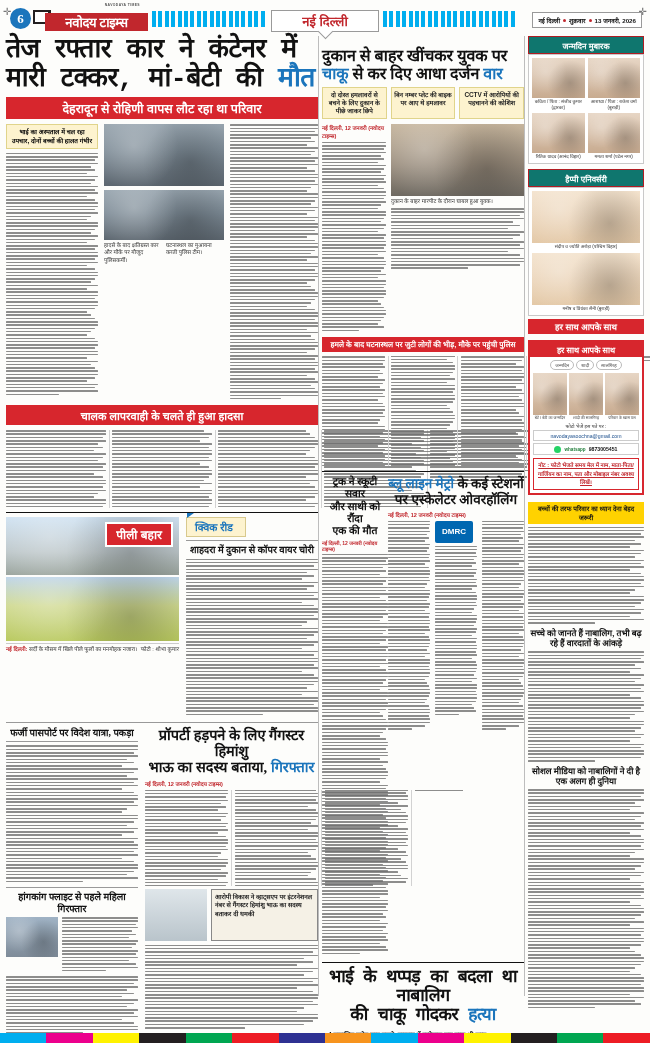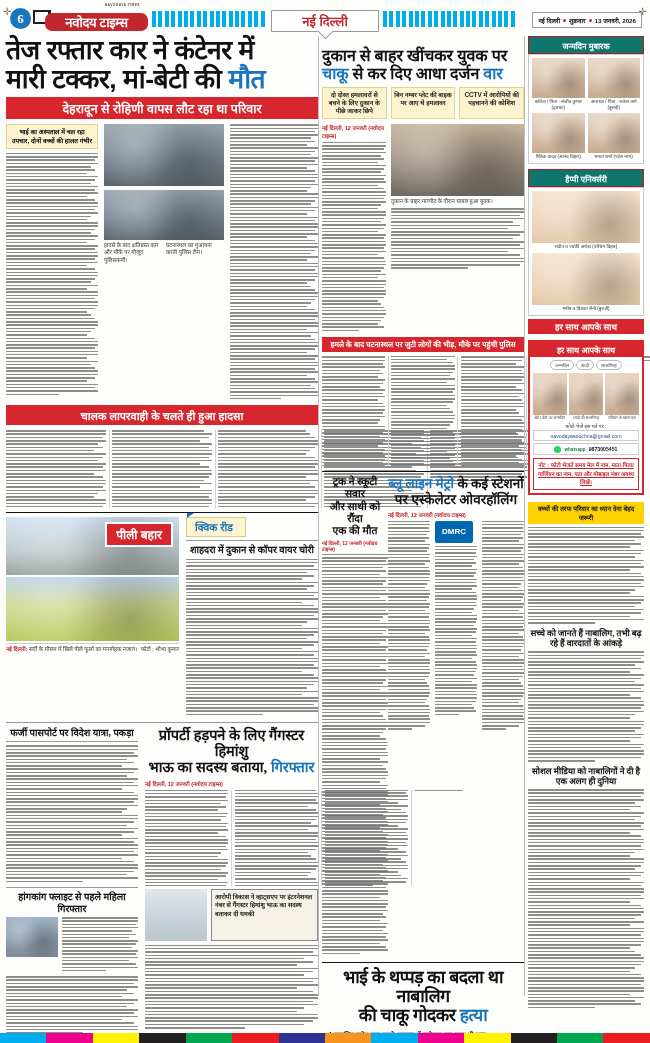--- a/index.html
+++ b/index.html
@@ -36,21 +36,20 @@
   }
   .mast-tag {
     position:absolute; right:8px; top:-3px; font-size:3.4px;
     letter-spacing:.4px; color:#555; font-weight:bold;
   }
   .mast-red {
     position:absolute; left:12px; top:7px; width:103px; height:18px;
     background:#c1272d; color:#fff; font-weight:bold; font-size:13px;
     display:flex; align-items:center; justify-content:center;
     letter-spacing:-.3px;
-    border-radius:7px;
   }
   .mast-black {
     position:absolute; left:0px; top:4px; width:18px; height:14px;
     background:#231f20;
   }
   .mast-black:after{ content:""; position:absolute; left:2px; top:2px;
     width:13px; height:10px; background:#fff; }
   .stripes { position:absolute; top:11px; height:16px; }
   .stripes span {
     display:inline-block; width:4px; height:16px; background:#00aeef;
@@ -77,21 +76,21 @@
   
   .body-wrap { position:absolute; top:36px; left:0; width:650px; height:1000px; }
 
   .col-left   { position:absolute; left:6px;  top:0;  width:312px; }
   .col-mid    { position:absolute; left:322px;top:0;  width:202px; }
   .col-right  { position:absolute; left:528px;top:0;  width:116px; }
 
   
   h1.lead {
     font-size:26.5px; line-height:1.08; font-weight:bold; color:#111;
-    font-family:Liberation Sans, sans-serif; letter-spacing:-.5px;
+    font-family:Liberation Mono, monospace; letter-spacing:-.5px;
   }
   h1.lead .blue { color:#1b75bc; }
   .redbar {
     background:#d7262d; color:#fff; font-size:12.5px; font-weight:bold;
     text-align:center; padding:2.5px 0; margin-top:4px;
   }
   h2.sub {
     font-size:14.5px; line-height:1.12; font-weight:bold; color:#111;
     font-family:"Liberation Serif", serif;
   }

